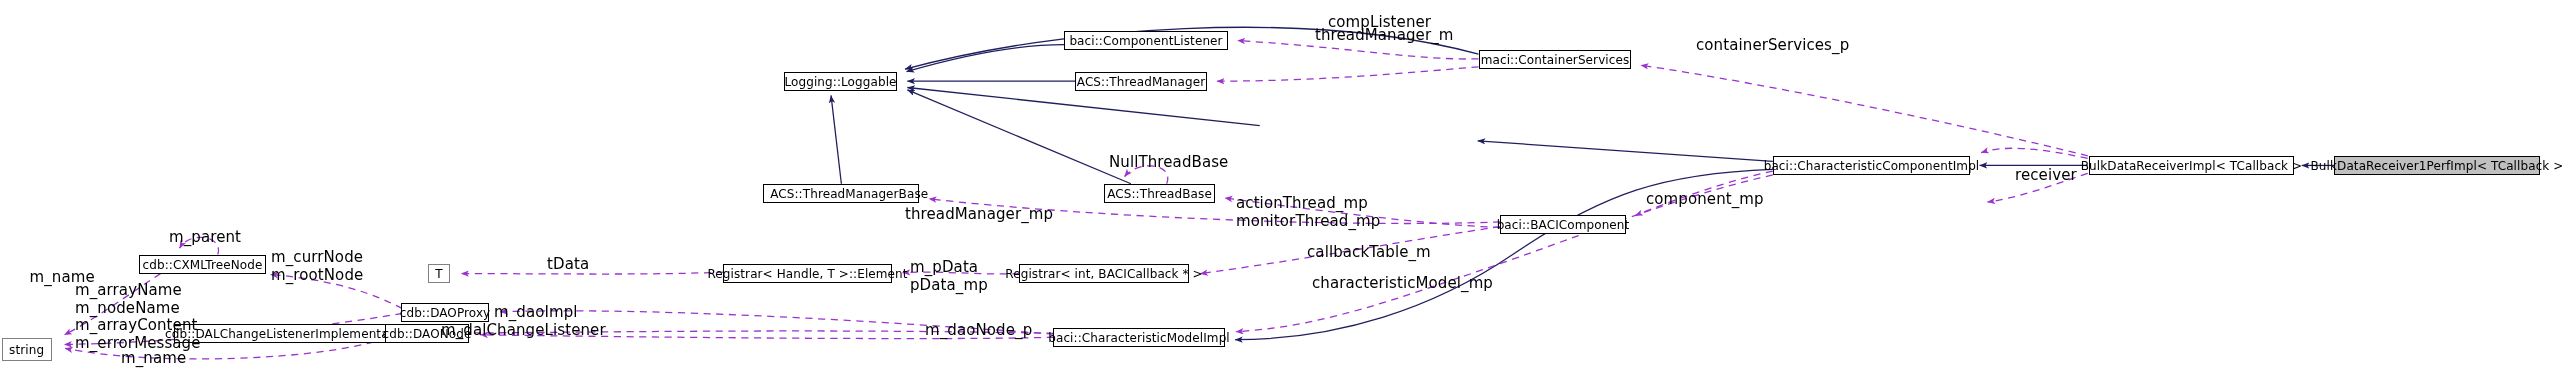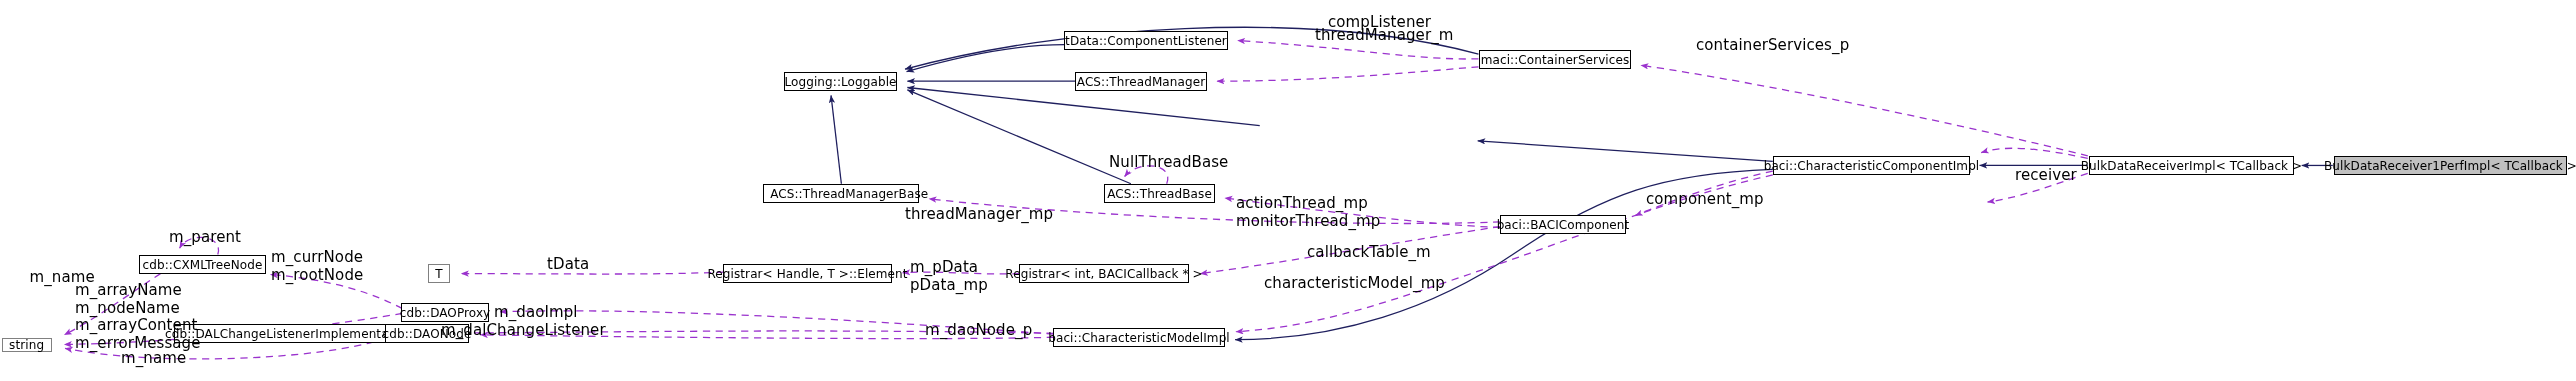--- a/index.html
+++ b/index.html
@@ -137,53 +137,53 @@
 
     <path class="edge-dashed" marker-end="url(#arrDash)" d="M504,388 C470,370 420,352 338,345"></path>
 
     <path class="edge-dashed" marker-end="url(#arrDash)" d="M200,344 C160,370 120,400 79,421"></path>
 
     <path class="edge-dashed" marker-end="url(#arrDash)" d="M504,394 C400,412 220,431 79,433"></path>
 
     <path class="edge-dashed" marker-end="url(#arrDash)" d="M483,425 C400,454 190,460 80,438"></path>
   </svg>
 
-  <div class="node-box" style="left:1064px;top:31px;width:164px;height:19px;">tData::ComponentListener</div>
+  <div class="node-box" style="left:1064px;top:31px;width:164px;height:19px;">baci::ComponentListener</div>
 
   <div class="node-box" style="left:784px;top:72px;width:113px;height:19px;">Logging::Loggable</div>
 
   <div class="node-box" style="left:1075px;top:72px;width:132px;height:19px;">ACS::ThreadManager</div>
 
   <div class="node-box" style="left:1479px;top:50px;width:152px;height:19px;">maci::ContainerServices</div>
 
 
   <div class="node-box" style="left:763px;top:184px;width:156px;height:19px;padding-left:22px;">ACS::ThreadManagerBase</div>
 
   <div class="node-box" style="left:1104px;top:184px;width:111px;height:19px;">ACS::ThreadBase</div>
 
   <div class="node-box" style="left:1773px;top:156px;width:197px;height:19px;">baci::CharacteristicComponentImpl</div>
 
 
   <div class="node-box" style="left:2089px;top:156px;width:205px;height:19px;">BulkDataReceiverImpl&lt; TCallback &gt;</div>
 
-  <div class="node-box filled" style="left:2334px;top:156px;width:233px;height:19px;">BulkDataReceiver1PerfImpl&lt; TCallback &gt;</div>
+  <div class="node-box filled" style="left:2334px;top:156px;width:206px;height:19px;">BulkDataReceiver1PerfImpl&lt; TCallback &gt;</div>
 
   <div class="node-box" style="left:1500px;top:215px;width:126px;height:19px;">baci::BACIComponent</div>
 
   <div class="node-box" style="left:139px;top:255px;width:127px;height:19px;">cdb::CXMLTreeNode</div>
 
   <div class="node-box grayborder" style="left:428px;top:264px;width:22px;height:19px;">T</div>
 
   <div class="node-box" style="left:723px;top:264px;width:169px;height:19px;">Registrar&lt; Handle, T &gt;::Element</div>
 
   <div class="node-box" style="left:1019px;top:264px;width:170px;height:19px;">Registrar&lt; int, BACICallback * &gt;</div>
 
   <div class="node-box" style="left:401px;top:303px;width:88px;height:19px;">cdb::DAOProxy</div>
 
-  <div class="node-box grayborder" style="left:1.6px;top:338px;width:50px;height:14px;">string</div>
+  <div class="node-box grayborder" style="left:1.6px;top:338px;width:50px;height:23px;">string</div>
 
   <div class="node-box" style="left:174px;top:324px;width:229px;height:19px;">cdb::DALChangeListenerImplementation</div>
 
   <div class="node-box" style="left:385px;top:324px;width:84px;height:19px;">cdb::DAONode</div>
 
   <div class="node-box" style="left:1053px;top:328px;width:172px;height:19px;">baci::CharacteristicModelImpl</div>
 
   <div class="edge-label" style="left:1328px;top:13.5px;width:92px;">compListener</div>
 
   <div class="edge-label" style="left:1315px;top:27px;width:116px;">threadManager_m</div>
@@ -215,21 +215,21 @@
 
   <div class="edge-label" style="left:29.5px;top:269px;width:58px;">m_name</div>
 
   <div class="edge-label" style="left:75px;top:282px;width:97px;">m_arrayName
 m_nodeName
 m_arrayContent
 m_errorMessage</div>
 
   <div class="edge-label" style="left:494px;top:304px;width:66px;">m_daoImpl</div>
 
-  <div class="edge-label" style="left:1264px;top:275px;width:143px;">characteristicModel_mp</div>
+  <div class="edge-label" style="left:1312px;top:275px;width:143px;">characteristicModel_mp</div>
 
   <div class="edge-label" style="left:441px;top:322px;width:127px;">m_dalChangeListener</div>
 
   <div class="edge-label" style="left:925px;top:322px;width:83px;">m_daoNode_p</div>
 
   <div class="edge-label" style="left:121px;top:350px;width:58px;">m_name</div>
 
 </div>
 
 

